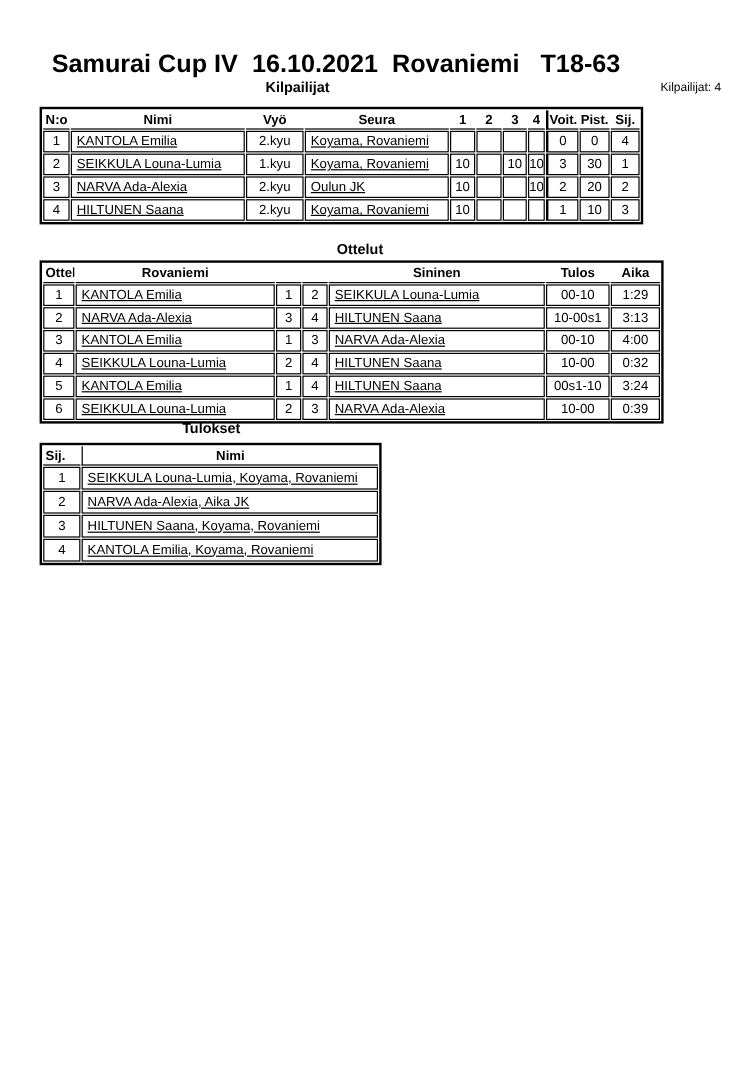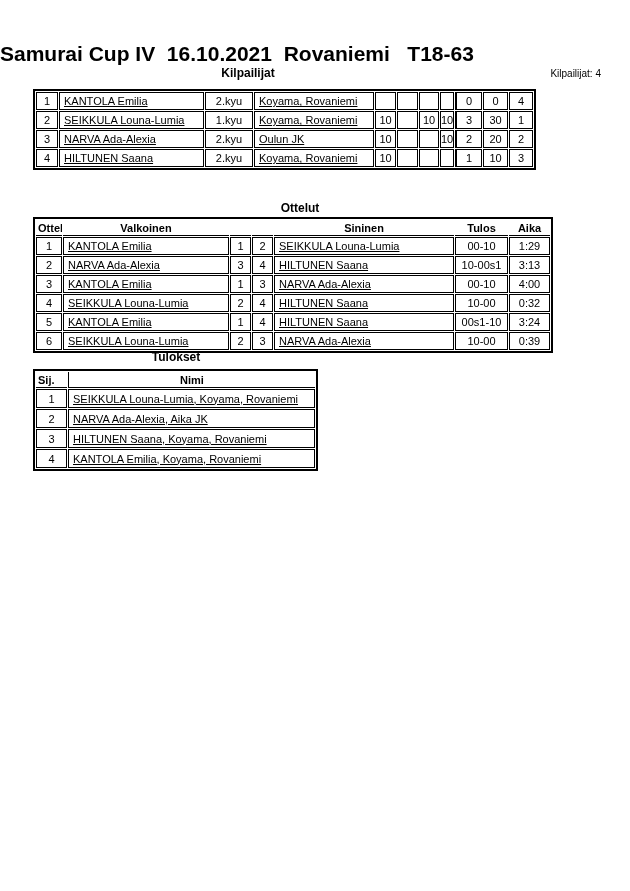--- a/index.html
+++ b/index.html
@@ -1,21 +1,21 @@
 <!DOCTYPE html>
 <html><head>
 <meta charset="utf-8">
 <style>
   html,body { margin:0; padding:0; background:#fff; }
   .page {
     position:relative; width:630px; height:891px; background:#ffffff;
     font-family:"Liberation Sans", sans-serif; color:#000; overflow:hidden;
   }
   .title {
-    position:absolute; top:42px; left:0; width:560px; 
+    position:absolute; top:42px; left:0; width:560px; text-align:center;
     font-size:21px; font-weight:bold; white-space:pre;
   }
   .sec {
     position:absolute; font-size:12px; font-weight:bold;
     transform:translateX(-50%); white-space:nowrap;
   }
   .sec-k { left:248px; top:66px; }
   .sec-o { left:284px; top:201px;margin-left:16px; }
   .sec-t { left:176px; top:350px;text-align:center; }
   .count { position:absolute; top:68px; right:29px; font-size:10px;margin-left:21px; }
@@ -58,20 +58,33 @@
         <col style="width:120px">
       <col style="width:21px">
         <col style="width:21px">
         <col style="width:20px">
         <col style="width:14px">
       <col style="width:27px">
         <col style="width:25px">
         <col style="width:24px">
     </colgroup>
     <tbody>
+        <tr>
+      <th class="al">N:o</th>
+      <th>Nimi</th>
+      <th>Vyö</th>
+      <th>Seura</th>
+      <th>1</th>
+      <th>2</th>
+      <th>3</th>
+      <th>4</th>
+      <th class="thick">Voit.</th>
+      <th>Pist.</th>
+      <th>Sij.</th>
+    </tr>
     <tr>
       <td>1</td>
       <td class="l">KANTOLA Emilia</td>
       <td>2.kyu</td>
       <td class="l">Koyama, Rovaniemi</td>
       <td></td>
       <td></td>
       <td></td>
       <td></td>
       <td class="thick">0</td>
@@ -128,21 +141,21 @@
         <col style="width:166px">
         <col style="width:21px">
         <col style="width:21px">
       <col style="width:180px">
         <col style="width:53px">
         <col style="width:41px">
     </colgroup>
     <tbody>
         <tr>
       <th class="al">Ottelu</th>
-      <th>Valkoinen</th>
+      <th>Rovaniemi</th>
       <th></th>
       <th></th>
       <th>Sininen</th>
       <th>Tulos</th>
       <th>Aika</th>
     </tr>
     <tr>
       <td>1</td>
       <td class="l">KANTOLA Emilia</td>
       <td>1</td>

